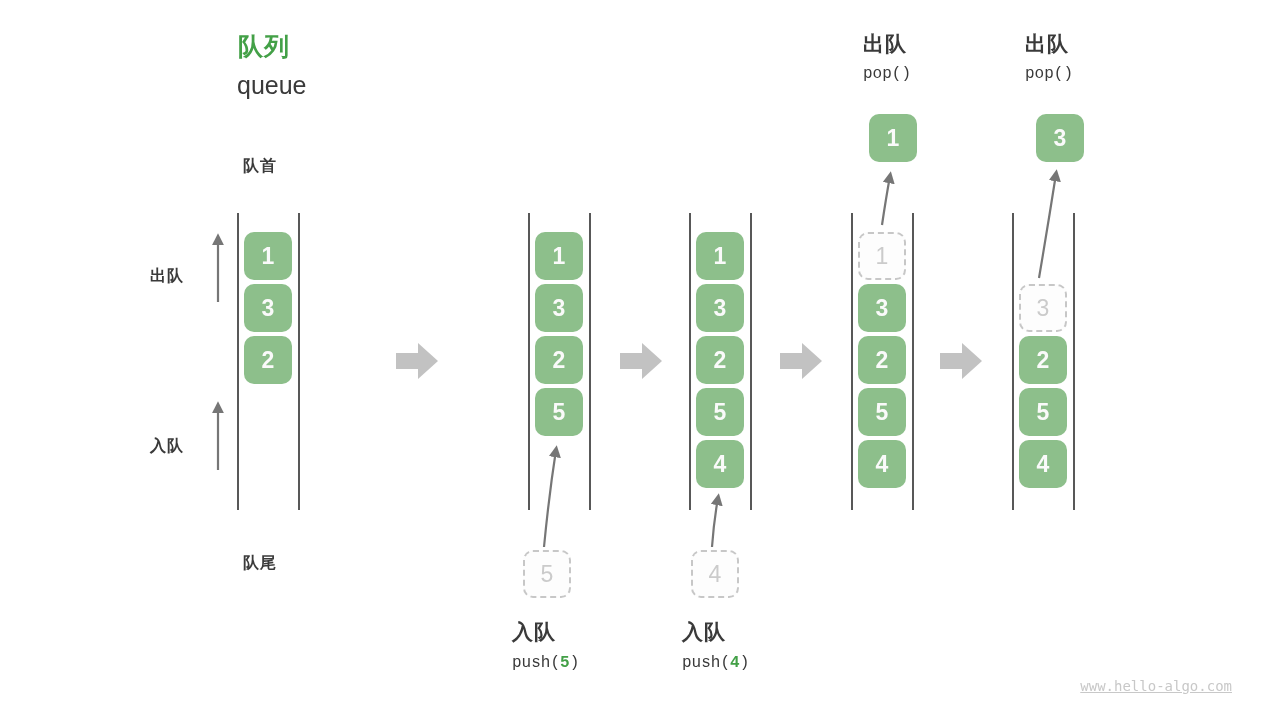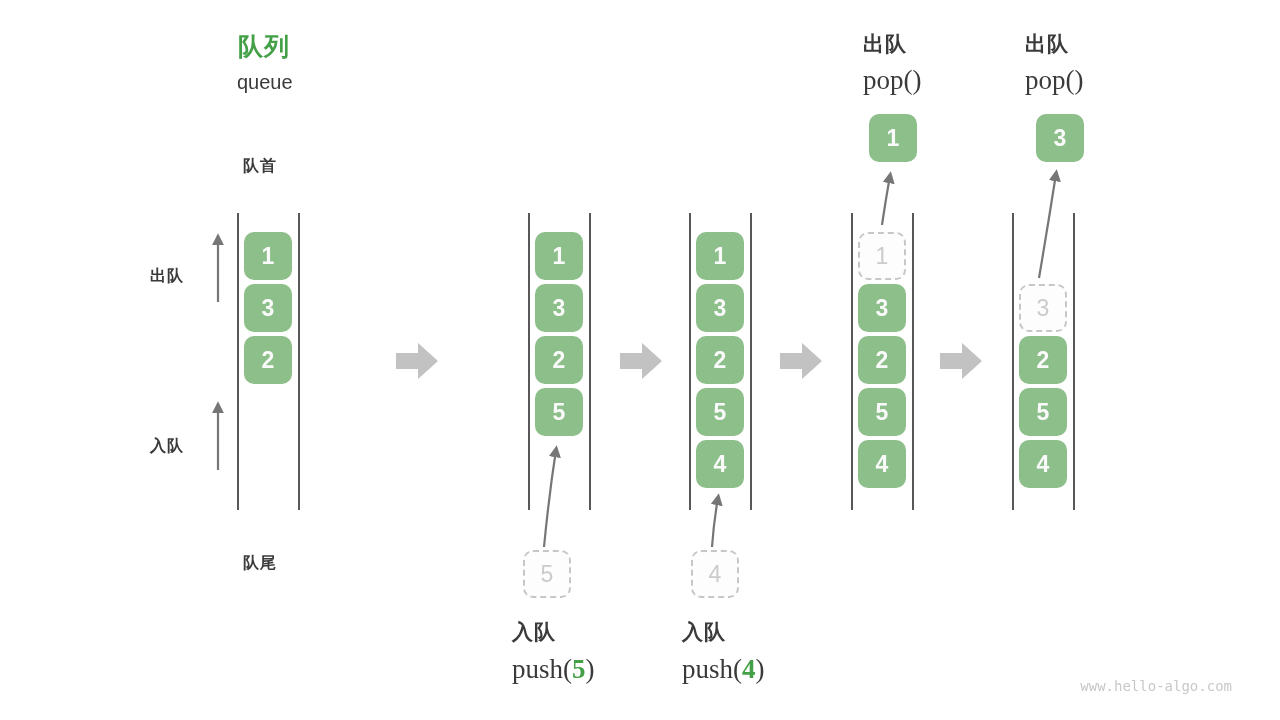--- a/index.html
+++ b/index.html
@@ -2,36 +2,36 @@
 <html style="--accent: #43a047; --box-green: #8dbf8b;"><head>
 <meta charset="utf-8">
 <style>
   html,body{margin:0;padding:0;background:#ffffff;}
   #canvas{
     position:relative;width:1280px;height:720px;background:#ffffff;overflow:hidden;
     font-family:"Liberation Sans","DejaVu Sans",sans-serif;color:#3a3a3a;
   }
   .abs{position:absolute;}
   .title-zh{font-size:25px;font-weight:bold;color:var(--accent,#43a047);letter-spacing:1px;}
-  .title-en{font-size:20px;color:#3a3a3a;}
+  .title-en{font-size:25px;color:#3a3a3a;}
   .side-label{font-size:16px;font-weight:bold;color:#3a3a3a;letter-spacing:1px;}
   .op-label{font-size:21px;font-weight:bold;color:#3a3a3a;letter-spacing:1px;}
-  .op-code{font-size:27px;font-family:Liberation Serif, serif;color:#3a3a3a;white-space:pre;}
+  .op-code{font-size:16px;font-family:Liberation Mono, monospace;color:#3a3a3a;white-space:pre;}
   .op-code .arg{color:var(--accent,#43a047);font-weight:bold;}
   .wall{width:2px;background:#585858;}
   .qbox{
     width:48px;height:48px;border-radius:10px;background:var(--box-green,#8dbf8b);
     color:#fafafa;font-size:23px;font-weight:bold;display:flex;align-items:center;justify-content:center;
     box-sizing:border-box;
   }
   .qbox.dashed{
     background:#fdfdfd;border:2px dashed #c7c7c7;color:#cbcbcb;font-weight:normal;
   }
   .watermark{
-    font-size:14px;font-family:"DejaVu Sans Mono","Liberation Mono",monospace;color:#c8c8c8;
+    font-size:14px;font-family:"DejaVu Sans Mono","Liberation Mono",monospace;color:#c8c8c8;text-decoration:underline;
   }
   svg{position:absolute;left:0;top:0;pointer-events:none;}
   .thin-arrow{stroke:#767676;stroke-width:2.2;fill:none;}
   .block-arrow{fill:#c2c2c2;}
 </style>
 </head>
 <body>
 
 <div id="canvas">
 

